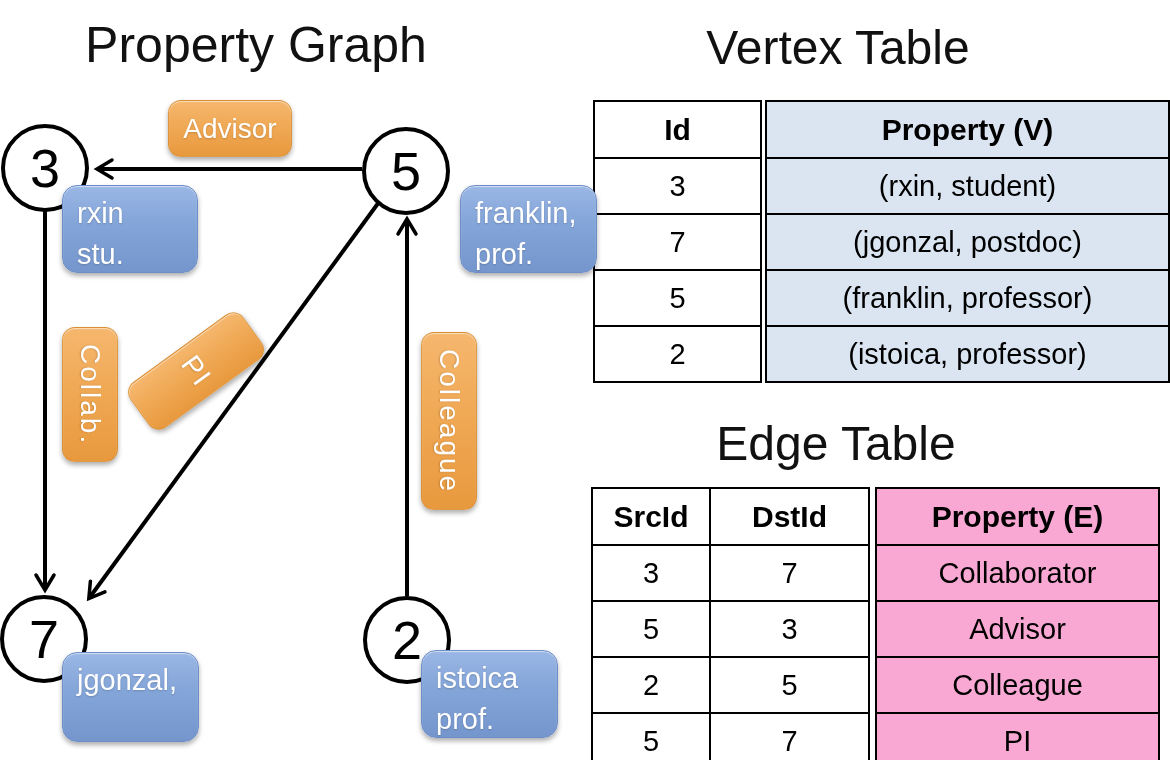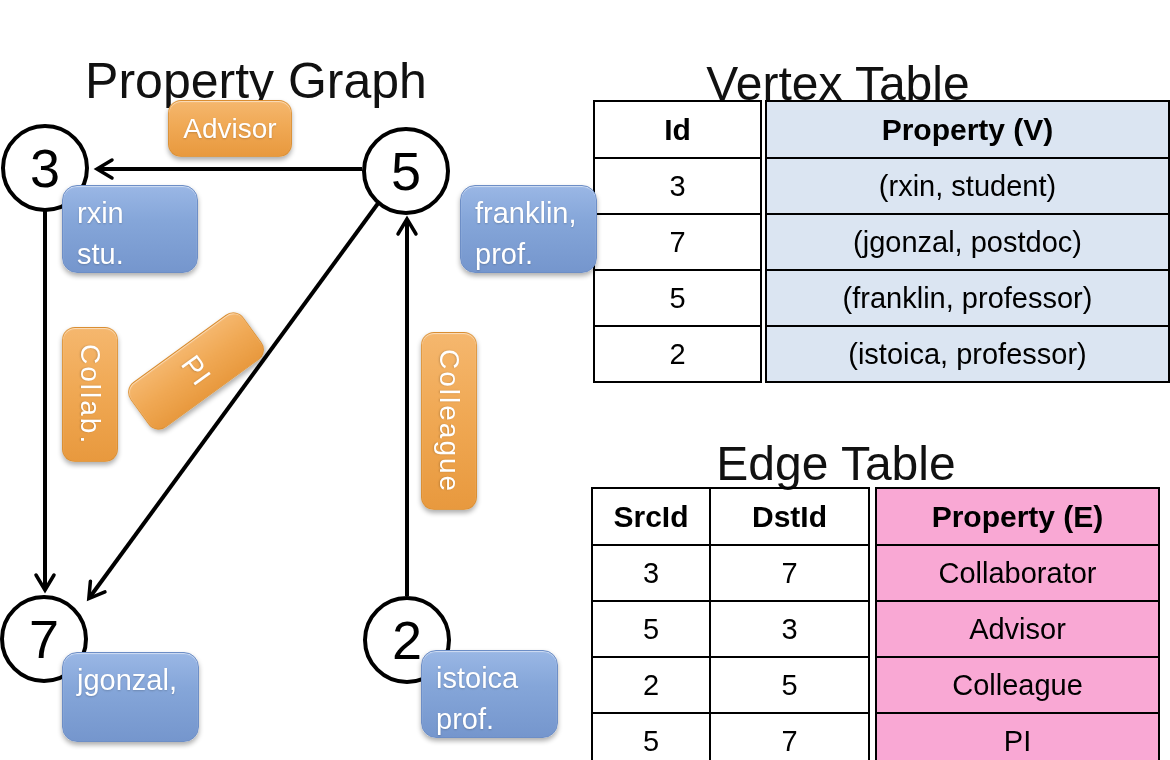--- a/index.html
+++ b/index.html
@@ -1,23 +1,23 @@
 <!DOCTYPE html>
 <html><head>
 <meta charset="utf-8">
 <style>
   html,body { margin:0; padding:0; background:#fff; }
   #app {
     position:relative; width:1170px; height:760px; overflow:hidden;
     background:#fff; font-family:"Liberation Sans", sans-serif; color:#000;
   }
-  .title { position:absolute; text-align:center; white-space:nowrap; color:#111;margin-top:36px; }
+  .title { position:absolute; text-align:center; white-space:nowrap; color:#111; }
   #pg-title   { left:6px;  top:16px;  width:500px; font-size:50px; }
   #vt-title   { left:588px; top:20px; width:500px; font-size:48px; }
-  #et-title   { left:586px; top:400px; width:500px; font-size:48px; }
+  #et-title   { left:586px; top:416px; width:500px; font-size:48px; }
 
   
   #edges-svg { position:absolute; left:0; top:0; z-index:1; }
 
   .node {
     position:absolute; width:88px; height:88px; box-sizing:border-box;
     border:4px solid #000; border-radius:50%; background:#fff;
     display:flex; align-items:center; justify-content:center;
     font-size:54px; z-index:2;
   }

